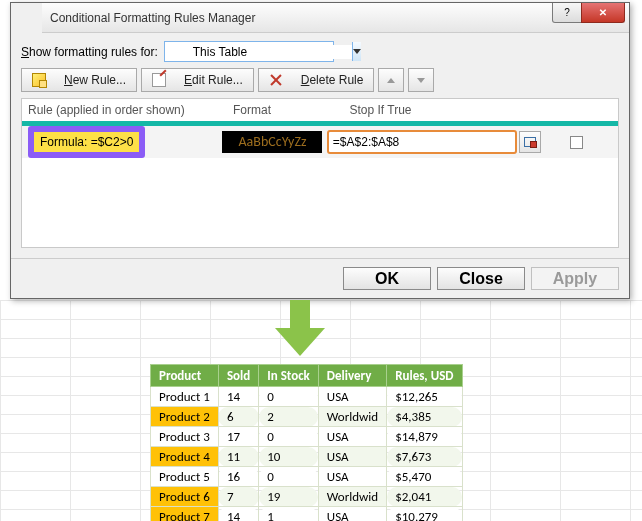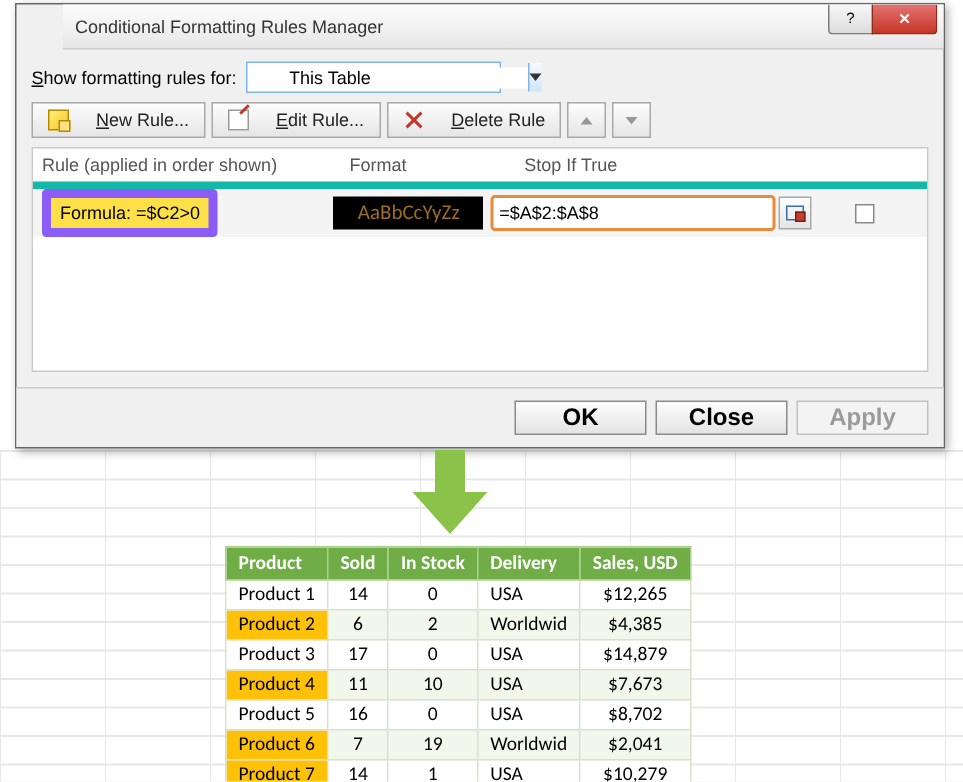--- a/index.html
+++ b/index.html
@@ -204,21 +204,21 @@
     padding:3px 8px; text-align:left;
     white-space:nowrap;
   }
   .sheet td {
     border:1px solid #d9e1cb;
     padding:2px 8px;
     background:#fff;
     white-space:nowrap;
   }
   .sheet tr.alt td { background:#f2f7ec;margin-top:41px; }
-  .sheet td.num { text-align:center; }
+  .sheet td.num { text-align:left;border-radius:10px; }
   .sheet td.hl { background:#ffc107 !important; }
 
   
   .gridbg {
     position:absolute; left:0; top:300px; right:0; bottom:0;
     background-image: linear-gradient(#e7e7e7 1px, transparent 1px),
                       linear-gradient(90deg,#e7e7e7 1px, transparent 1px);
     background-size: 70px 19px;
     z-index:-1;
   }
@@ -305,21 +305,21 @@
     <div class="head"></div>
 </div>
 
 <table class="sheet">
   <thead>
       <tr id="sheet-head">
         <th>Product</th>
         <th>Sold</th>
         <th>In Stock</th>
         <th>Delivery</th>
-        <th>Sales,  USD</th>
+        <th>Rules,  USD</th>
       </tr>
     </thead>
   <tbody id="sheet-body">
       <tr>
         <td>Product 1</td>
         <td class="num">14</td>
         <td class="num">0</td>
         <td>USA</td>
         <td class="num">$12,265</td>
       </tr>
@@ -342,21 +342,21 @@
         <td class="num">11</td>
         <td class="num">10</td>
         <td>USA</td>
         <td class="num">$7,673</td>
       </tr>
       <tr>
         <td>Product 5</td>
         <td class="num">16</td>
         <td class="num">0</td>
         <td>USA</td>
-        <td class="num">$8,702</td>
+        <td class="num">$5,470</td>
       </tr>
       <tr class="alt">
         <td class="hl">Product 6</td>
         <td class="num">7</td>
         <td class="num">19</td>
         <td>Worldwid</td>
         <td class="num">$2,041</td>
       </tr>
       <tr>
         <td class="hl">Product 7</td>

